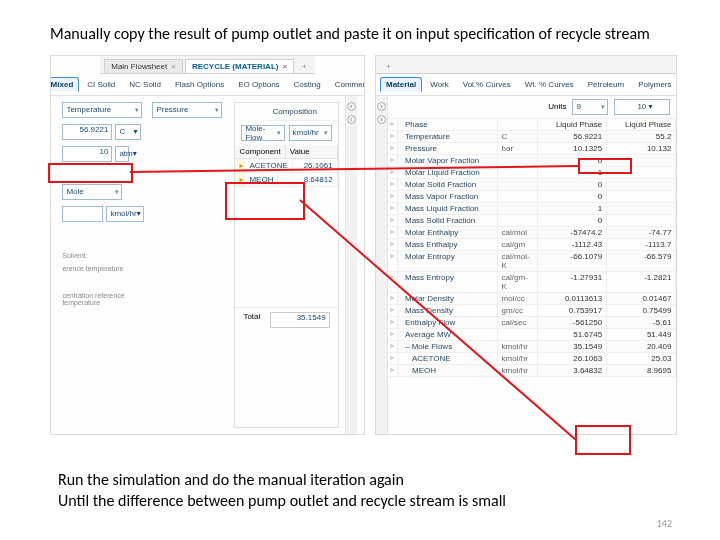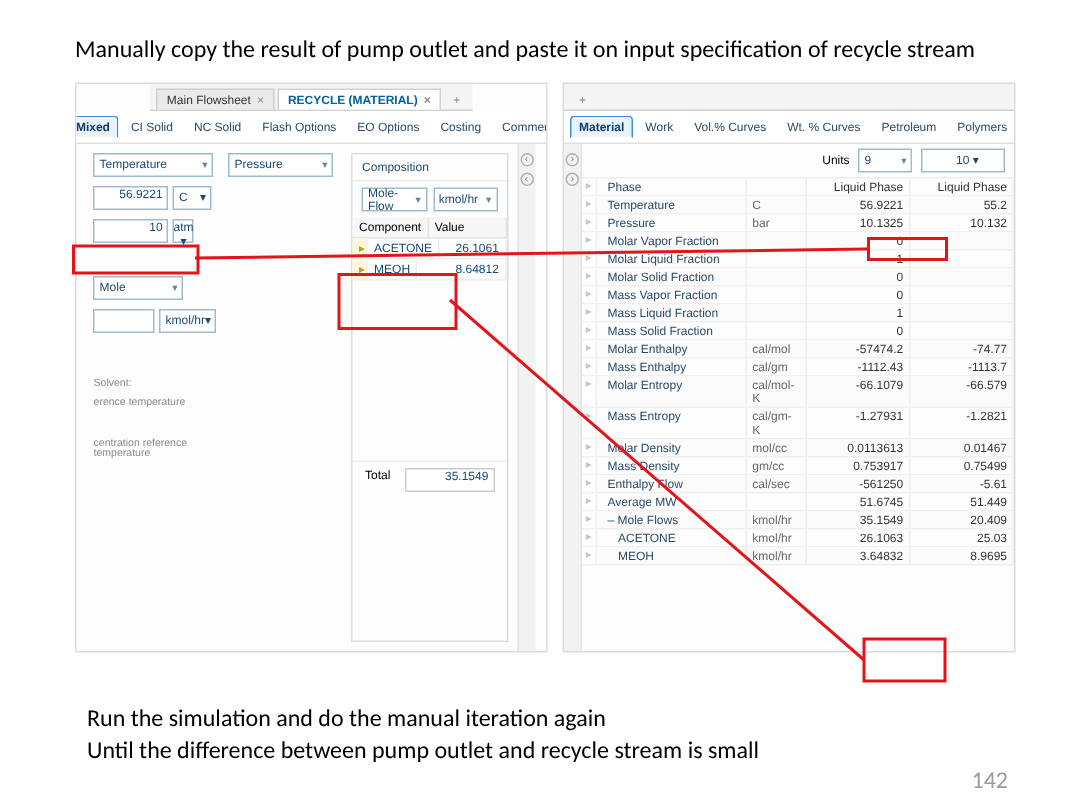--- a/index.html
+++ b/index.html
@@ -1,20 +1,20 @@
 <!DOCTYPE html>
 <html><head>
 <meta charset="utf-8">
 <style>
   * { box-sizing: border-box; margin: 0; padding: 0; }
   body { font-family: "Segoe UI", Arial, sans-serif; font-size: 9px; background: #fff; width: 720px; height: 540px; position: relative; overflow: hidden; }
   .slide { width: 720px; height: 540px; padding: 24px 40px 16px 50px; position: relative; }
   .heading { font-size: 16px; font-family: Calibri, Arial, sans-serif; color: #000; line-height: 1.3; margin-bottom: 10px; }
   .footer-text { font-size: 16px; font-family: Calibri, Arial, sans-serif; color: #000; position: absolute; left: 58px; bottom: 28px; line-height: 1.3; }
-  .page-num { position: absolute; right: 48px; bottom: 10px; font-size: 16px; color: #9b9b9b; font-family: Calibri, Arial, sans-serif;}
+  .page-num { position: absolute; right: 48px; bottom: 10px; font-size: 10px; color: #9b9b9b; font-family: Calibri, Arial, sans-serif;}
   .panes { display: flex; gap: 10px; height: 380px; }
   .pane { flex: 1; border: 1px solid #dcdcdc; background: #fdfdfd; display: flex; flex-direction: column; overflow: hidden; }
   .pane-left { flex: 0 0 50%; align-items: center; }
   .pane-right { flex: 0 0 48%; }
 
   .tabstrip { display: flex; align-items: flex-end; border-bottom: 1px solid #d0d0d0; padding-left: 4px; background: #f4f4f4; height: 18px; font-size: 8px; }
   .ttab { padding: 2px 6px; background: #eaeaea; border: 1px solid #d0d0d0; border-bottom: none; margin-right: 2px; color: #333; position: relative; }
   .ttab.active { background: #fff; color: #0061a1; font-weight: 600; }
   .ttab .x { margin-left: 4px; color: #888; }
   .ttab .plus { color: #888; }
@@ -100,21 +100,21 @@
               </div>
             <div class="fld-row">
               <div class="num" style="width:50px;">56.9221</div>
               <div class="unit">
                   <span>C</span>
                   <span class="car">▾</span>
                 </div>
             </div>
             <div class="fld-row">
               <div class="num" style="width:50px;">10</div>
-              <div class="unit" style="width:14px;flex-direction:column;">
+              <div class="unit" style="width:14px;">
                   <span>atm</span>
                   <span class="car">▾</span>
                 </div>
             </div>
             <div style="height:10px;"></div>
             <div class="dd" style="width:60px;">
                 <span>Mole</span>
                 <span class="car">▾</span>
               </div>
             <div class="fld-row">
@@ -132,21 +132,21 @@
           </div>
 
           <div class="col-b">
             <div class="dd" style="width:70px;">
                 <span>Pressure</span>
                 <span class="car">▾</span>
               </div>
           </div>
 
           <div class="col-comp">
-            <div style="padding:4px 6px;font-size:8px;color:#2a4a66;border-bottom:1px solid #eee;">Composition</div>
+            <div style="padding:4px 6px;font-size:8px;color:#2a4a66;border-bottom:1px solid #eee;margin-left:31px;">Composition</div>
             <div style="display:flex;gap:4px;padding:4px 6px;">
               <div class="dd" style="flex:1;">
                   <span>Mole-Flow</span>
                   <span class="car">▾</span>
                 </div>
               <div class="dd" style="flex:1;">
                   <span>kmol/hr</span>
                   <span class="car">▾</span>
                 </div>
             </div>

